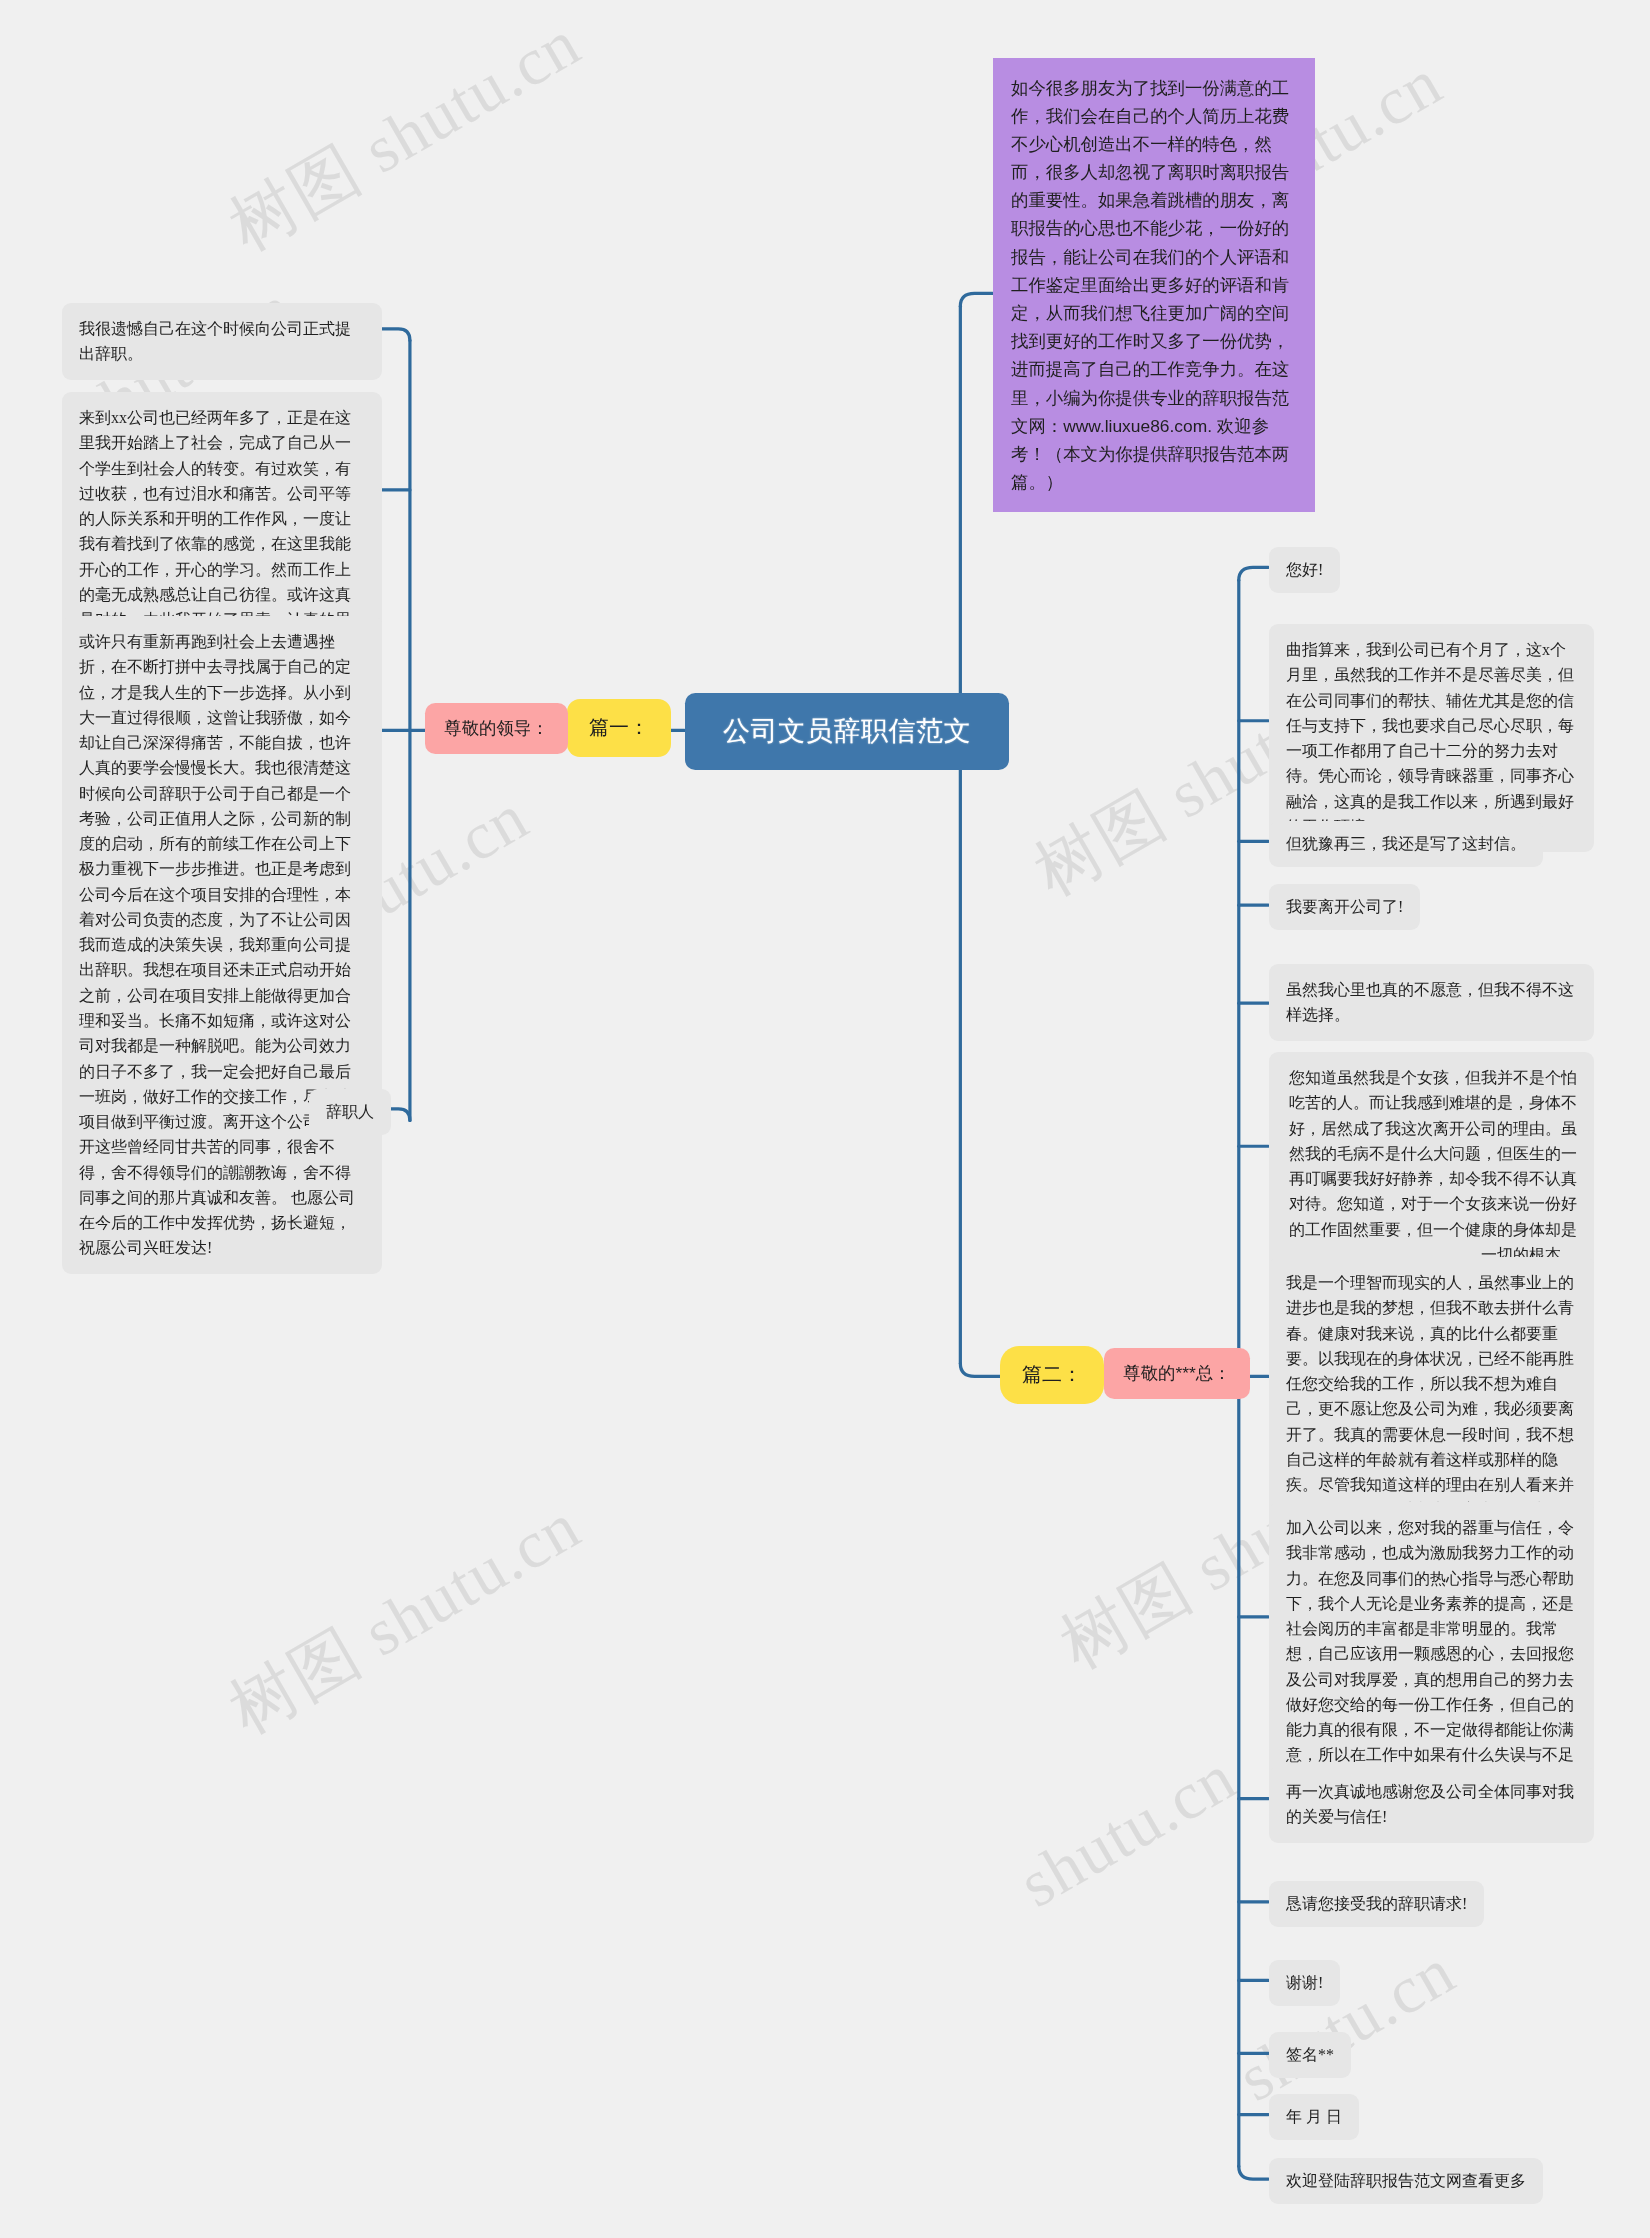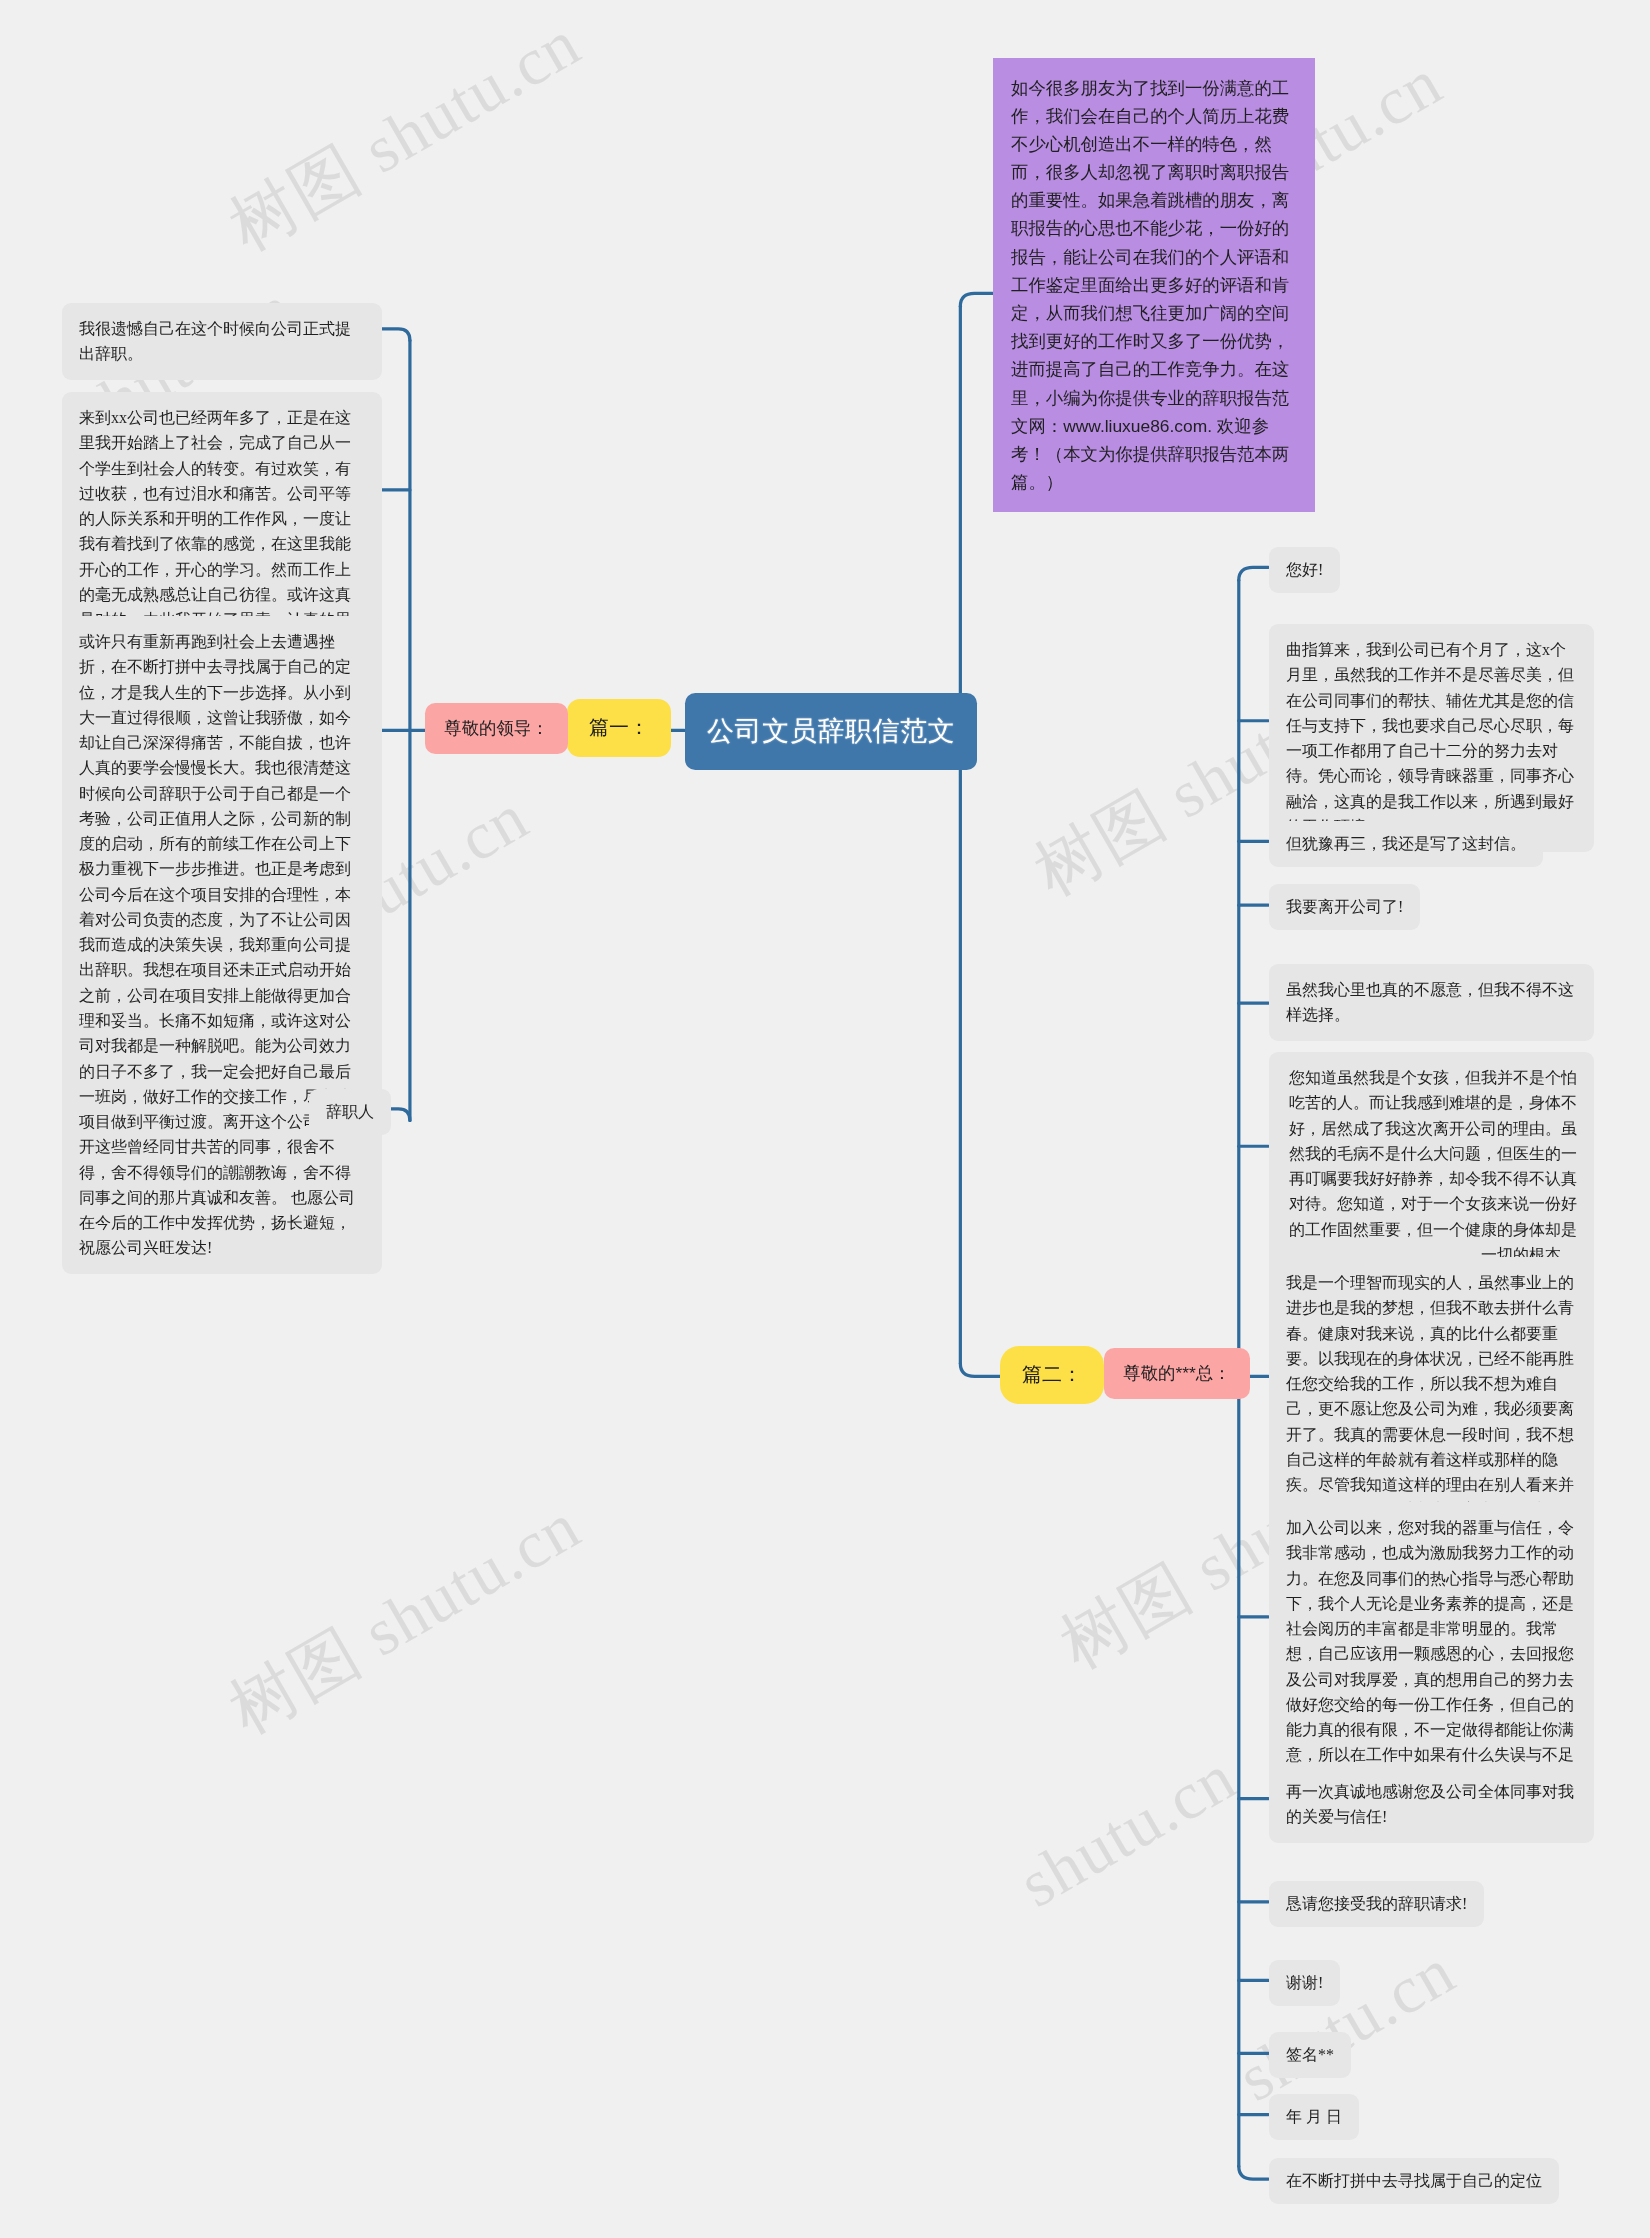--- a/index.html
+++ b/index.html
@@ -77,21 +77,21 @@
   .node.intro {
     background: #b88de2;
     padding: 15.5px 18px;
     font-size: 17.4px;
     border-radius: 0;
     line-height: 1.62;
   }
   .node.root {
     background: #3f77ab;
     color: #ffffff;
-    padding: 17px 22px;
+    padding: 17px 38px;
     font-size: 27px;
     border-radius: 10.3px;
     text-shadow: 0 0 1.3px rgba(255,255,255,0.55),
                  0 0 2.6px rgba(255,255,255,0.30);
     letter-spacing: 0.6px;
     white-space: nowrap;
   }
 </style>
 </head>
 <body>
@@ -191,14 +191,14 @@
 <div class="node leaf" style="left:1269px; top:1766px; width:325px;">再一次真诚地感谢您及公司全体同事对我的关爱与信任!</div>
 
 <div class="node leaf small" style="left:1269px; top:1881px;">恳请您接受我的辞职请求!</div>
 
 <div class="node leaf small" style="left:1269px; top:1960px;">谢谢!</div>
 
 <div class="node leaf small" style="left:1269px; top:2032px;">签名**</div>
 
 <div class="node leaf small" style="left:1269px; top:2094px;">年 月 日</div>
 
-<div class="node leaf small" style="left:1269px; top:2158px;">在不断打拼中去寻找属于自己的定位</div>
+<div class="node leaf small" style="left:1269px; top:2158px;">欢迎登陆辞职报告范文网查看更多</div>
 
 
 </body></html>

